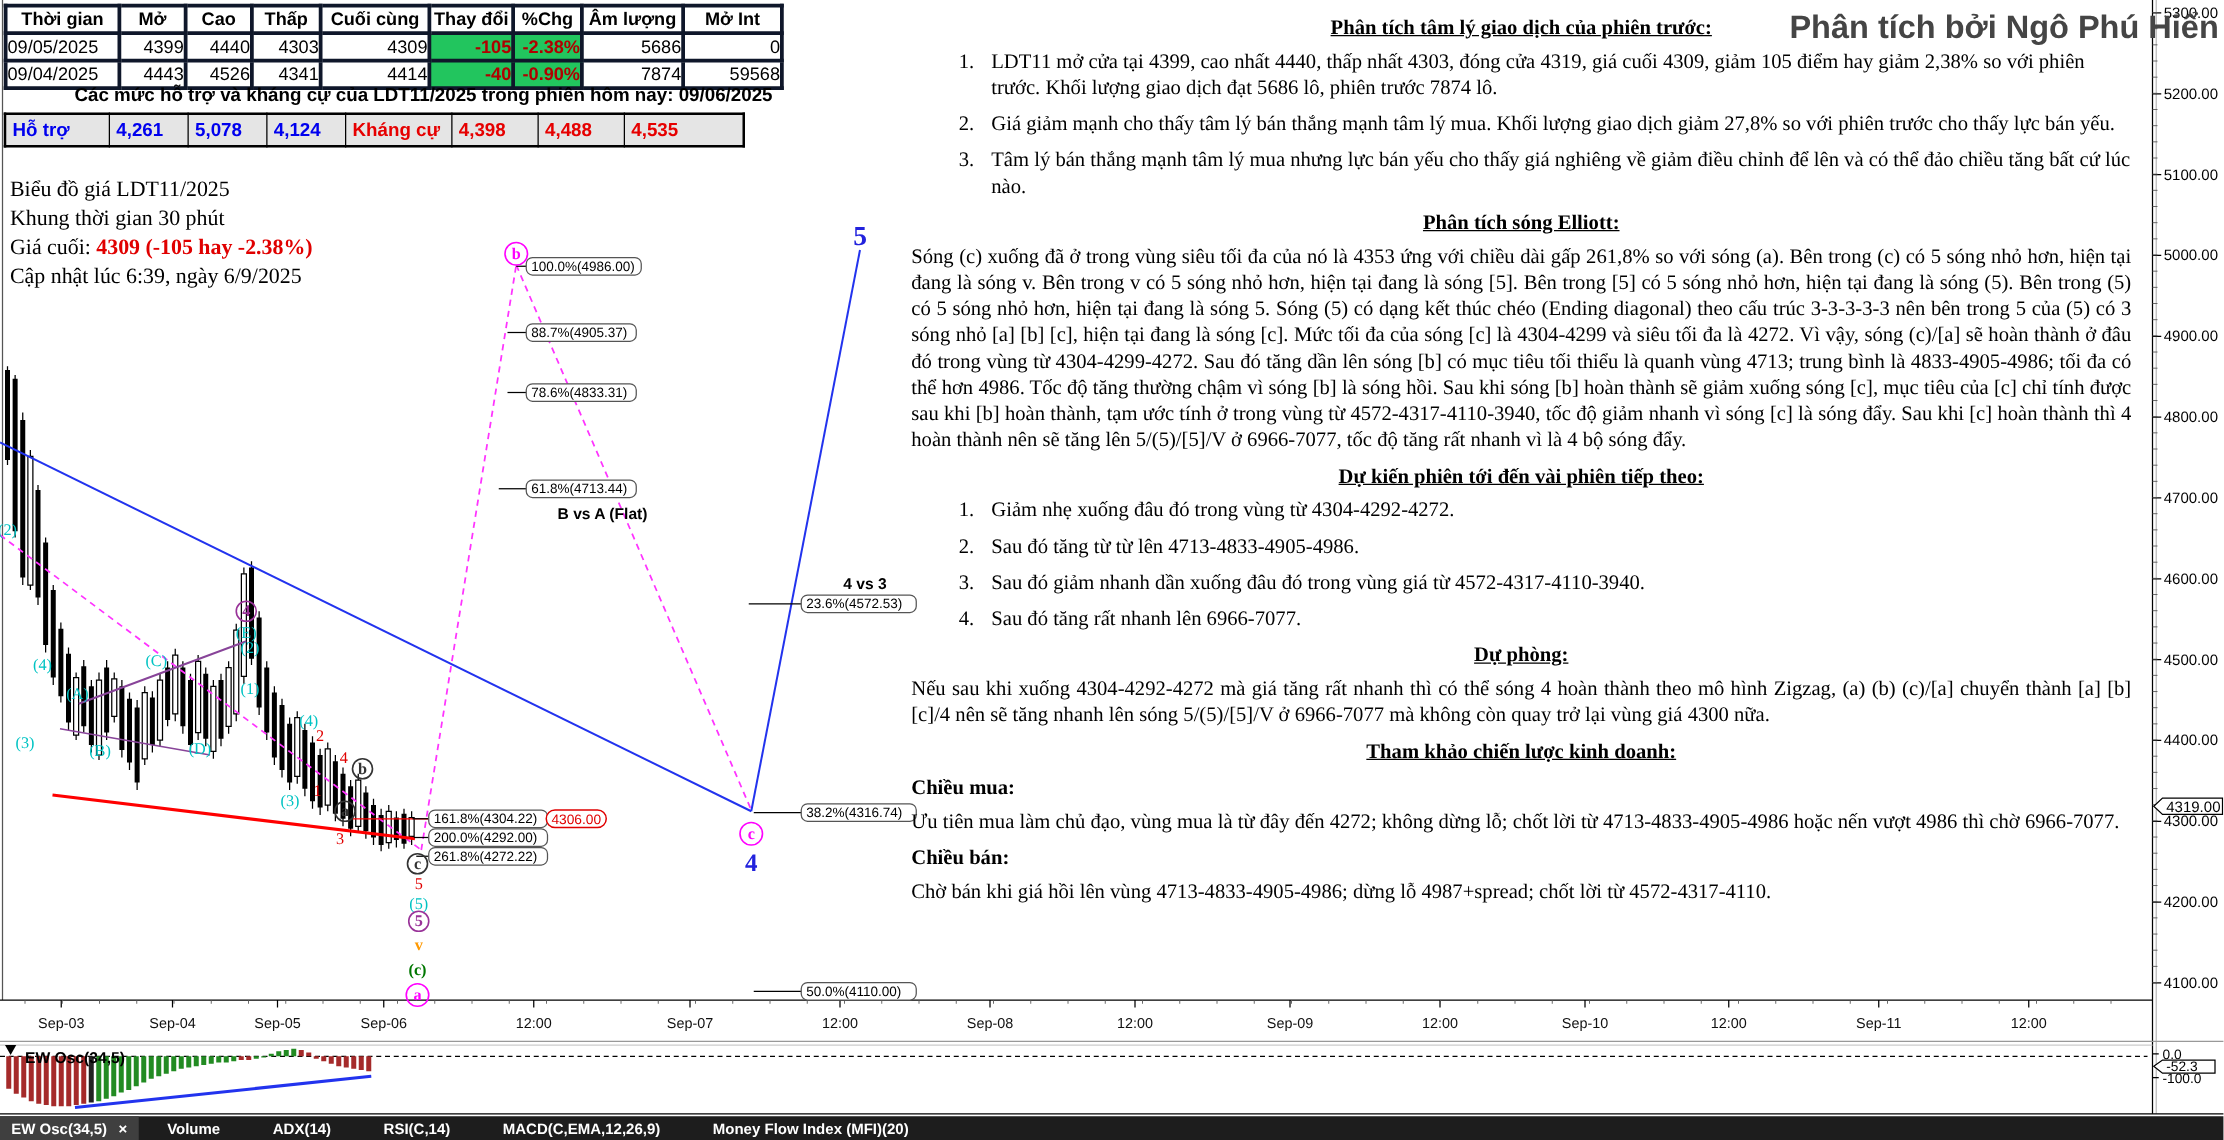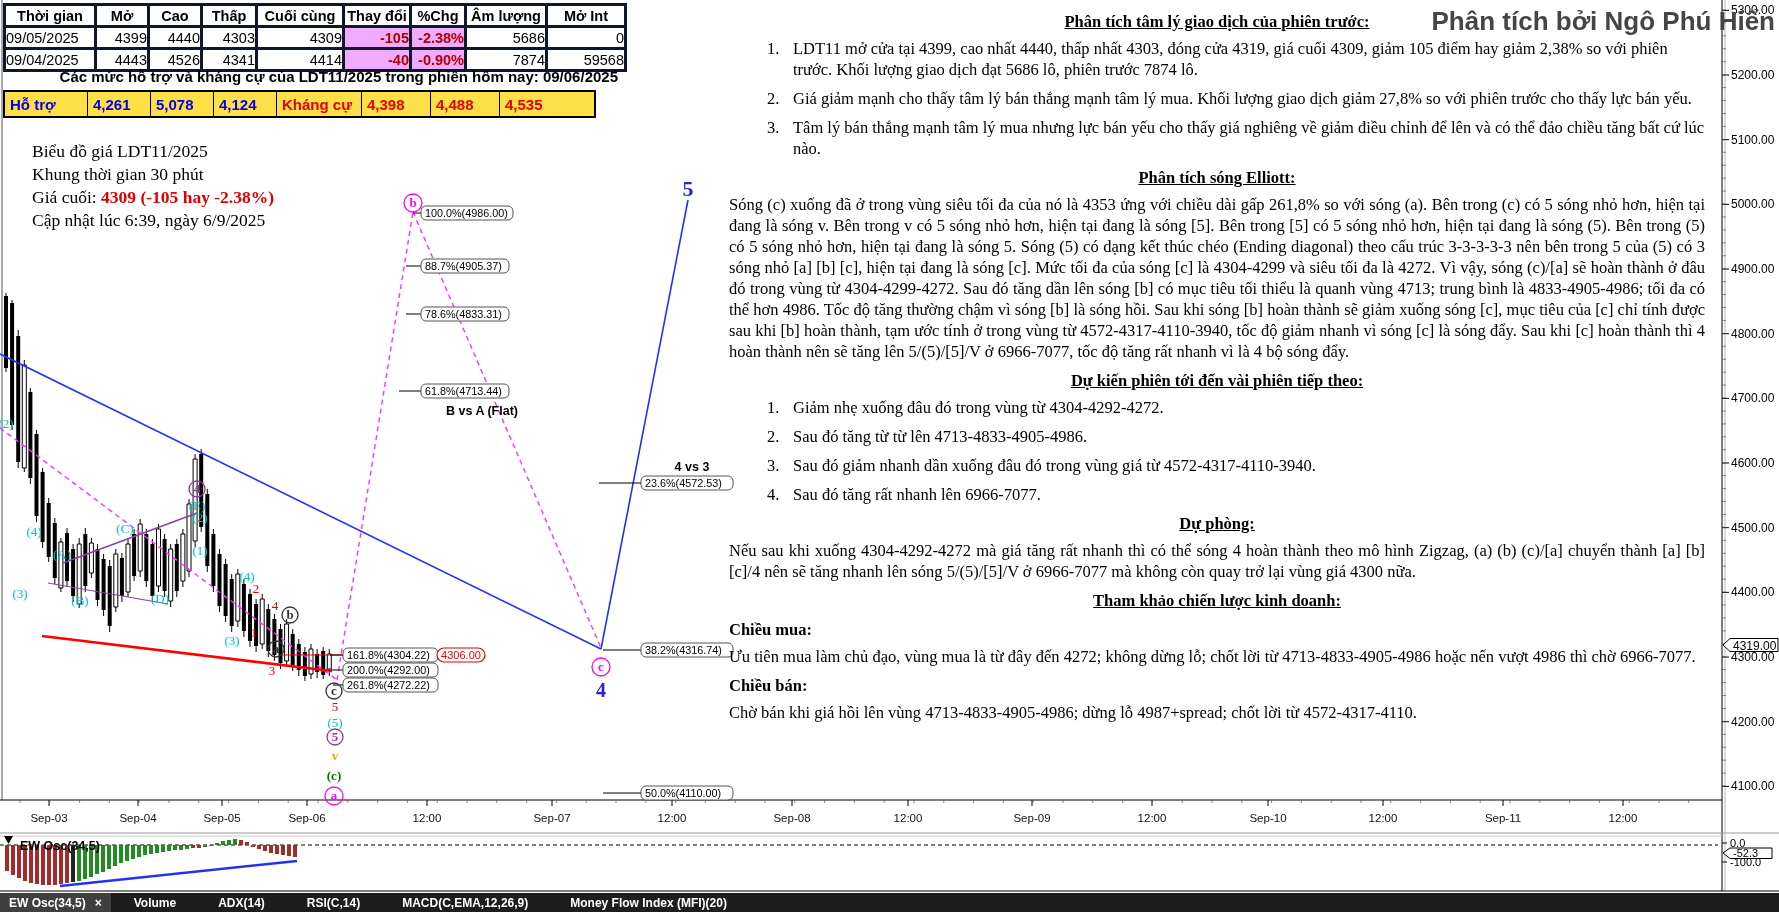--- a/index.html
+++ b/index.html
@@ -8,33 +8,33 @@
   svg text{user-select:none;}
 
   
   .ptable{position:absolute;left:3px;top:3px;border-collapse:collapse;background:#fff;
           font-size:14.5px;}
   .ptable th,.ptable td{border:3px solid #0f172a;padding:0 0;height:19px;white-space:nowrap;}
   .ptable table{border:2px solid #000;}
   .ptable th{font-weight:bold;text-align:center;}
   .ptable td.num{text-align:right;}
   .ptable td.date{text-align:left;}
-  .ptable td.neg{background:#f0abfc;color:#b00000;font-weight:bold;text-align:right;}
+  .ptable td.neg{background:#22c55e;color:#b00000;font-weight:bold;text-align:right;}
   table.outer{border:2px solid #000;border-collapse:collapse;}
 
   .sr-caption{position:absolute;left:18px;top:68px;width:600px;text-align:right;
               font-size:15px;font-weight:bold;color:#000;white-space:nowrap;}
-  .srtable{position:absolute;left:3px;top:90px;border-collapse:collapse;background:#fde047;
+  .srtable{position:absolute;left:3px;top:90px;border-collapse:collapse;background:#e5e5e5;
            font-size:15px;font-weight:bold;}
   .srtable td{border:1px solid #000;padding:0 5px;height:24px;white-space:nowrap;}
   .sup{color:#0000ee;} .res{color:#e60000;}
   .srtable td.num{text-align:left;}
 
   .chart-info{position:absolute;left:8px;top:140px;font-family:"Liberation Serif",serif;
-              font-size:17.5px;line-height:23px;color:#000;margin-left:24px;}
+              font-size:17.5px;line-height:23px;color:#000;}
   .chart-info .red{color:#e00000;font-weight:bold;}
 
   
   .analysis{position:absolute;left:729px;top:4px;width:976px;
             font-family:"Liberation Serif",serif;font-size:16.5px;line-height:21px;color:#000;}
   .analysis h3{margin:7px 0 6px 0;font-size:16.5px;text-decoration:underline;text-align:center;}
   .analysis .sub{font-weight:bold;margin:8px 0 6px 0;}
   .analysis .item{display:flex;margin:0 0 8px 38px;}
   .analysis .item .num{width:26px;flex:0 0 26px;}
   .analysis p{margin:0 0 8px 0;text-align:justify;}

